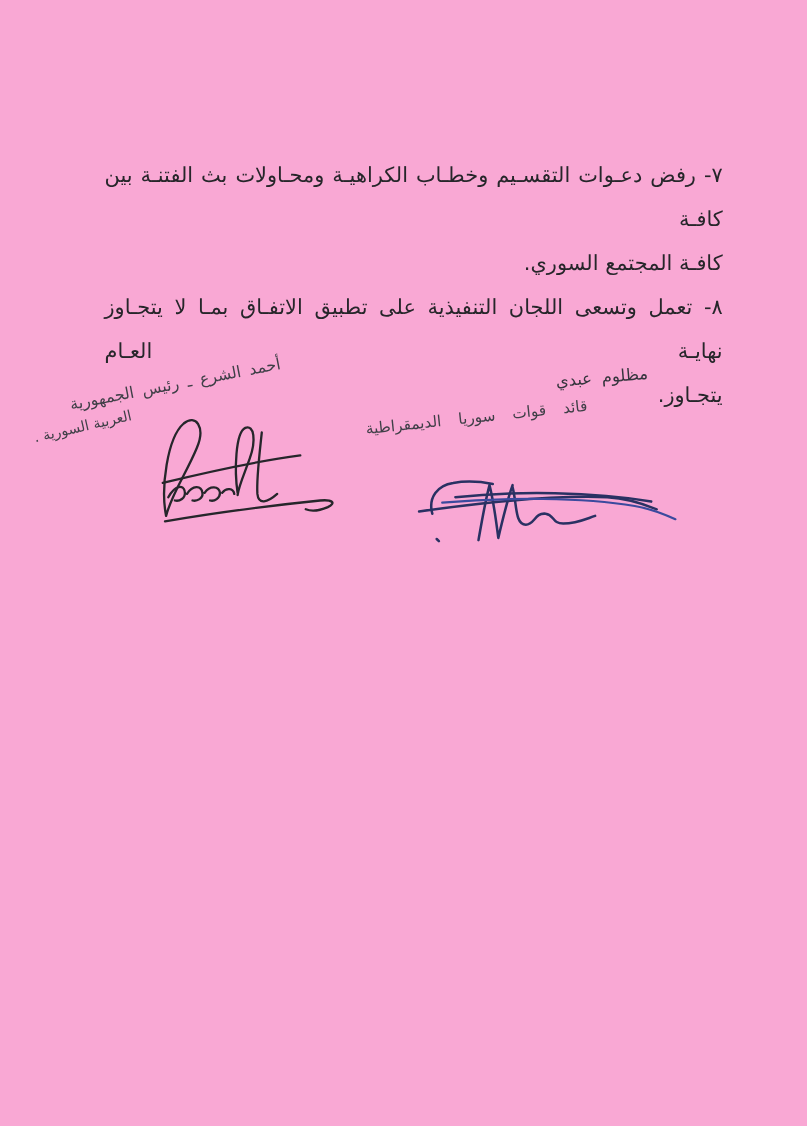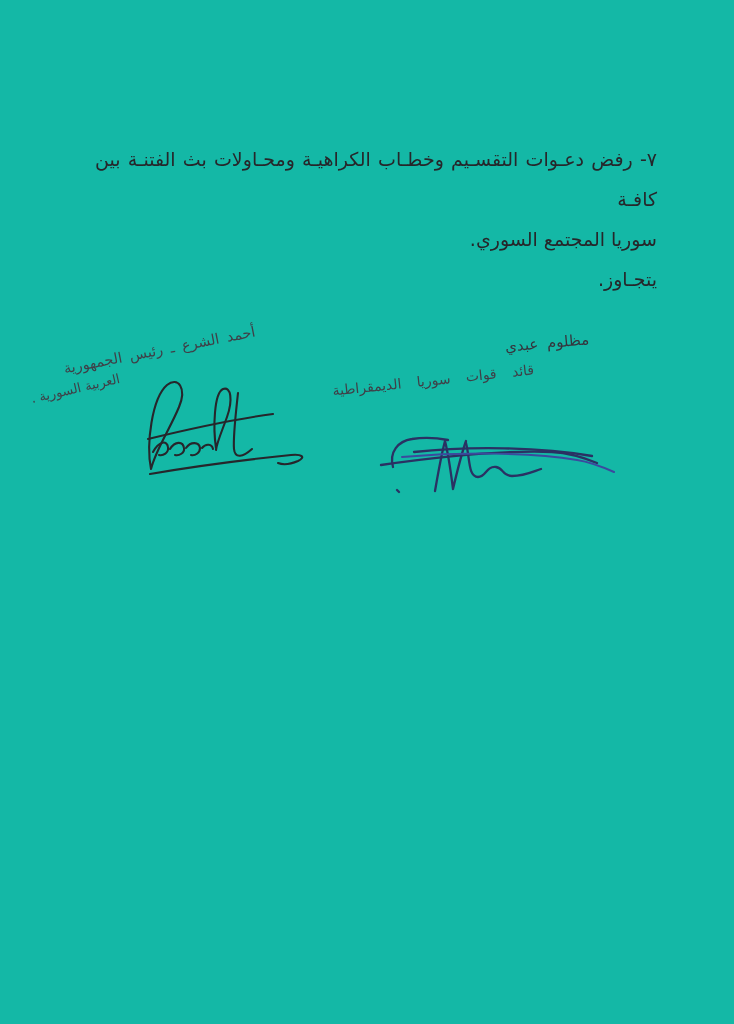--- a/index.html
+++ b/index.html
@@ -1,20 +1,20 @@
 <!DOCTYPE html>
 <html><head>
 <meta charset="utf-8">
 <style>
   html,body{margin:0;padding:0;background:#e8e8e8;}
   .page{
     position:relative;
     width:734px;height:1024px;
     margin:0 auto;
-    background:#14b8a6;
+    background:#f9a8d4;
     overflow:hidden;
     font-family:"DejaVu Sans",sans-serif;
   }
   
   .body-text{
     position:absolute;
     top:139px;right:77px;width:562px;
     direction:rtl;
     color:#26262a;
     font-size:19px;
@@ -57,21 +57,22 @@
     pointer-events:none;
   }
 </style>
 </head>
 <body>
 
 <div class="page">
 
   <div class="body-text">
     <p class="line just">٧- رفض دعـوات التقسـيم وخطـاب الكراهيـة ومحـاولات بث الفتنـة بين كافـة</p>
-    <p class="line rightal">سوريا المجتمع السوري.</p>
+    <p class="line rightal">كافـة المجتمع السوري.</p>
+    <p class="line just">٨- تعمل وتسعى اللجان التنفيذية على تطبيق الاتفـاق بمـا لا يتجـاوز نهايـة العـام</p>
     <p class="line rightal">يتجـاوز.</p>
   </div>
 
   <div class="hw hw-left-1">أحمد الشرع ـ رئيس الجمهورية</div>
   <div class="hw hw-left-2">العربية السورية .</div>
   <div class="hw hw-right-1">مظلوم عبدي</div>
   <div class="hw hw-right-2">قائد قوات سوريا الديمقراطية</div>
 
   <svg class="ink-overlay" width="734" height="1024" viewBox="0 0 734 1024">
 

